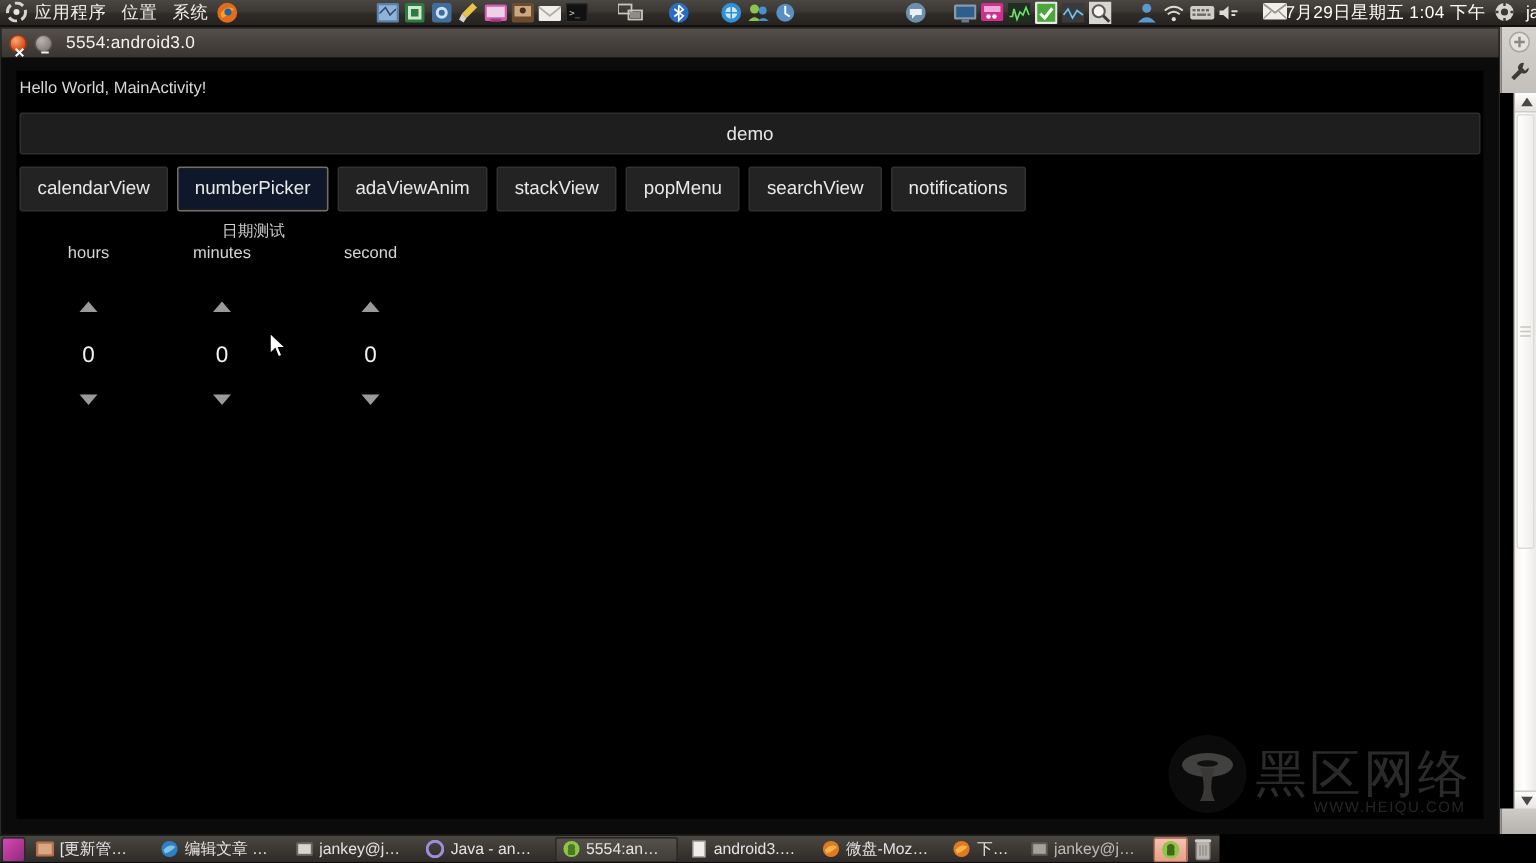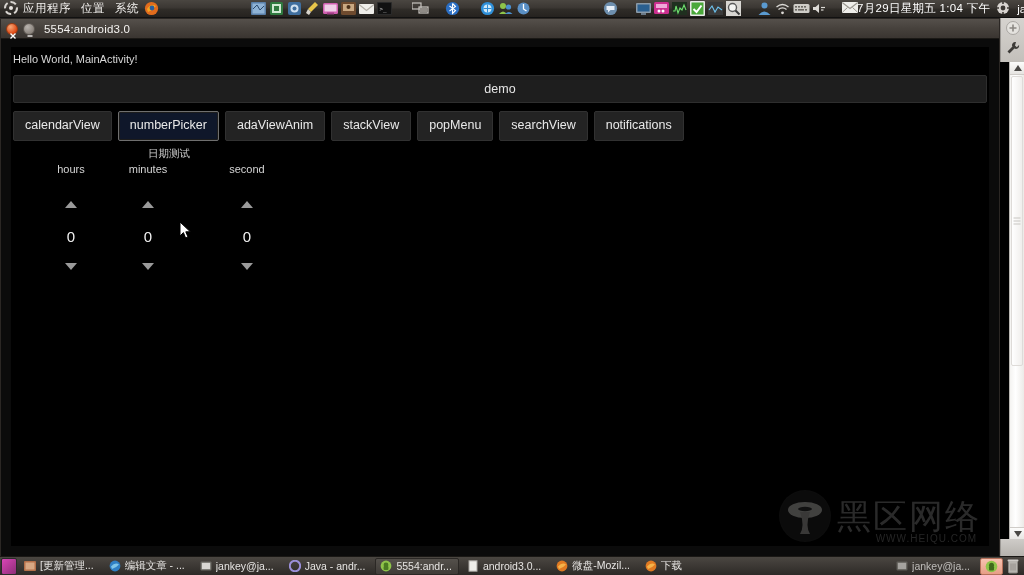--- a/index.html
+++ b/index.html
@@ -123,21 +123,21 @@
      background: linear-gradient(to right,#ffffff,#f0eeec); border:1px solid #dedbd8; border-radius:2px;}
   .sb-grip { position:absolute; left:50%; top:50%; transform:translate(-50%,-50%); width:7px; }
   .sb-grip i { display:block; height:1px; background:#c8c5c1; margin:2px 0; }
   .side-bottom { position:absolute; right:0; bottom:0; width:24px; height:17px;
      background: linear-gradient(to bottom,#cfccc8,#b5b2ad); border-left:1px solid #9b9894;}
   .sidebar-dark { position:absolute; right:24px; top:18px; width:14px; height:538px;
      background: linear-gradient(to right,#5a5752,#6e6b66); }
 
   
   .taskbar {
-    position:absolute; left:0; bottom:0; width:1024px; height:19px;
+    position:absolute; left:0; bottom:0; width:813px; height:19px;
     background: linear-gradient(to bottom, #4b4742 0%, #3c3834 50%, #2d2a27 100%);
     border-top: 1px solid #1a1815;
     display:flex; align-items:center; gap:0;
     font-size: 10.5px; color:#e6e4e2; white-space:nowrap; overflow:hidden;
   }
   .tb-show { width:16px; height:17px; margin:0 2px 0 1px;
      background: linear-gradient(135deg,#d946b7,#8e2d77); border:1px solid #2a2a2a; border-radius:2px;}
   .tb-item { display:flex; align-items:center; gap:4px; height:17px; padding:0 6px 0 4px;
      background: linear-gradient(to bottom,#54504b,#403c38); border:1px solid #2b2825; border-radius:2px;
      margin-right:3px; max-width:96px; overflow:hidden;}
@@ -445,21 +445,21 @@
           <button class="abtn">adaViewAnim</button>
           <button class="abtn">stackView</button>
           <button class="abtn">popMenu</button>
           <button class="abtn">searchView</button>
           <button class="abtn">notifications</button>
         </div>
 
         <div class="picker-wrap">
           <span class="picker-title">日期测试</span>
 
-          <div class="np-col" style="left:12px;">
+          <div class="np-col" style="left:0;">
             <span class="lbl">hours</span>
             <span class="up"><span class="tri-up"></span></span>
             <span class="val">0</span>
             <span class="dn"><span class="tri-dn"></span></span>
           </div>
 
           <div class="np-col" style="left:89px;">
             <span class="lbl">minutes</span>
             <span class="up"><span class="tri-up"></span></span>
             <span class="val">0</span>

